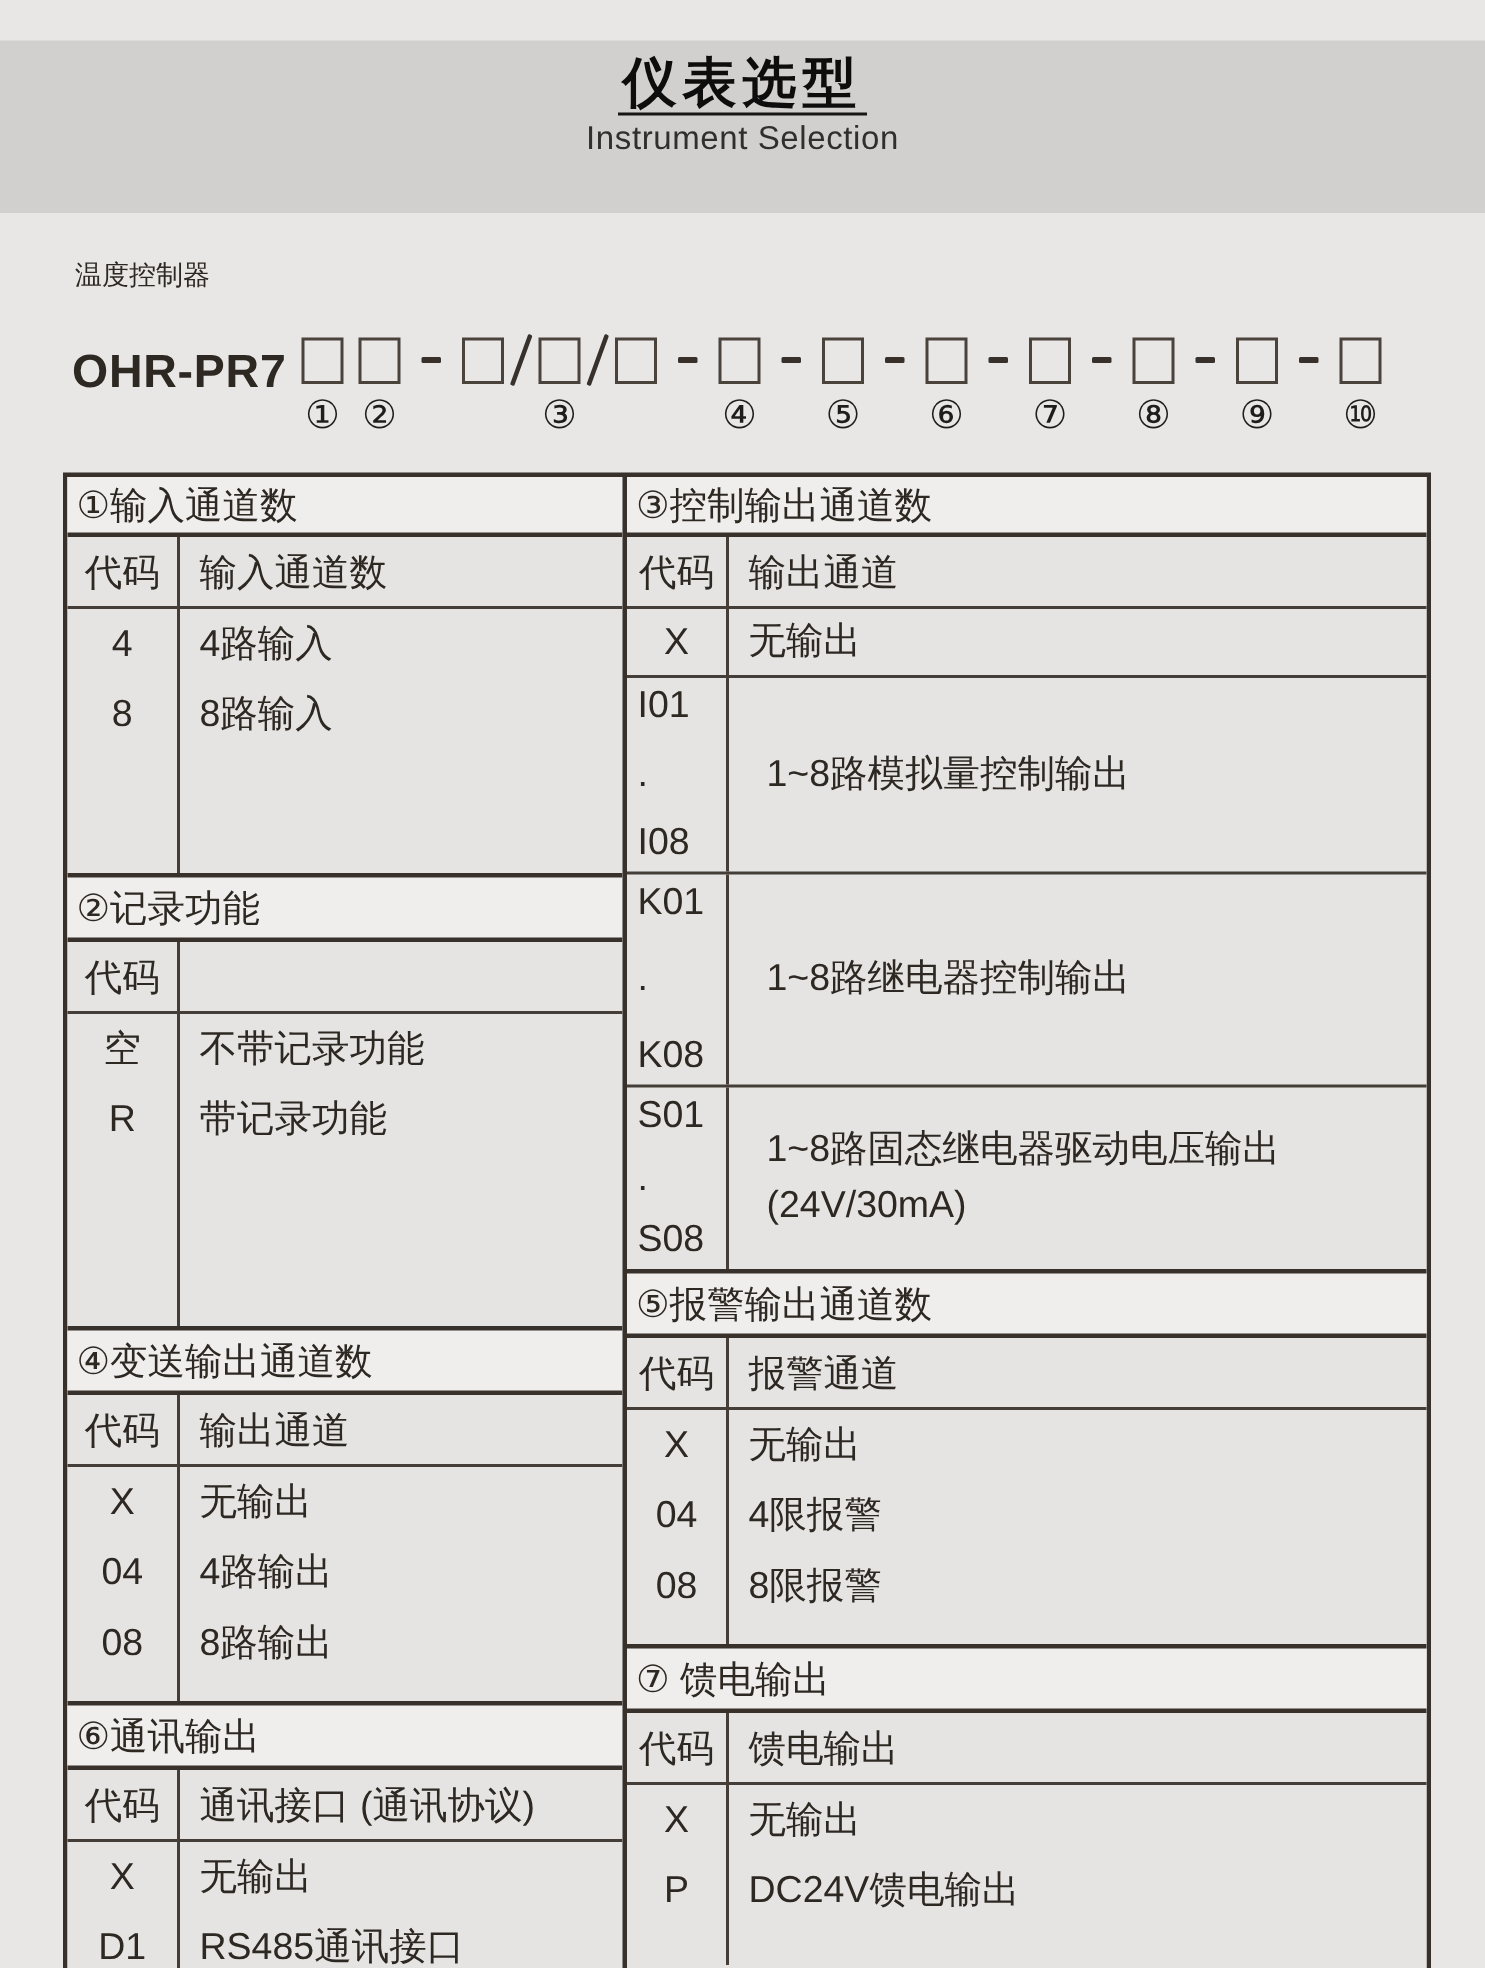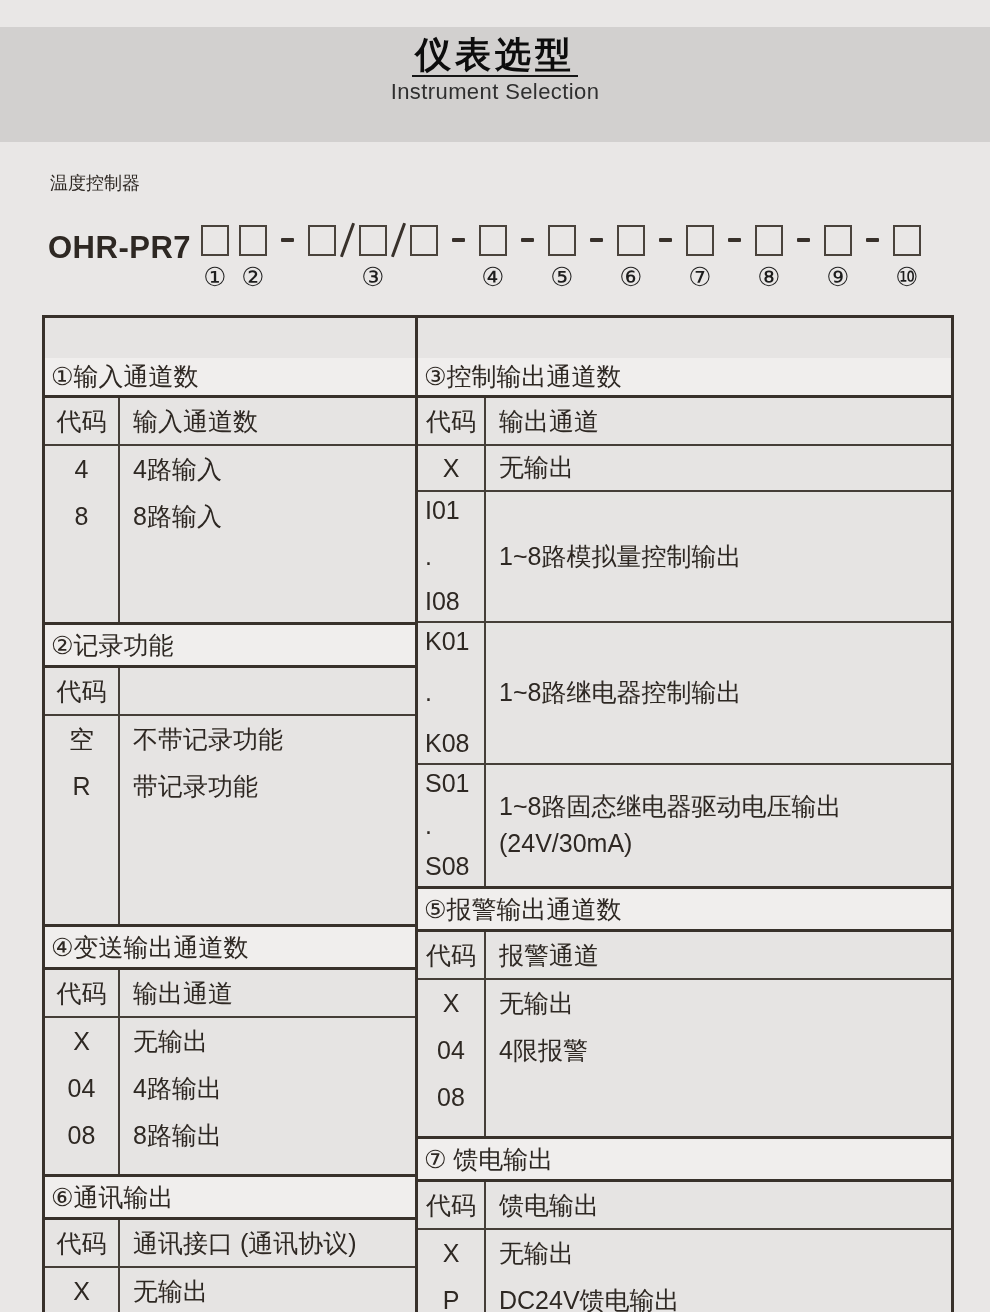--- a/index.html
+++ b/index.html
@@ -57,37 +57,37 @@
     font-size:25px;
   }
   .tcol{background:var(--cell-bg);}
   .tcol-right{border-left:3px solid var(--border);}
   .sec-title{
     height:46px;background:var(--sechead-bg);
     border-top:3px solid var(--border);border-bottom:3px solid var(--border);
     display:flex;align-items:center;padding-left:6px;
     font-size:25px;
   }
-  .tcol > .sec:first-child .sec-title{border-top:0;height:40px;margin-top:40px;}
+  .tcol > .sec:first-child .sec-title{border-top:0;height:40px;}
   .hrow{display:flex;height:48px;border-bottom:2px solid var(--line);}
   .hcode{width:75px;border-right:2px solid var(--line);display:flex;align-items:center;justify-content:center;}
   .tcol-right .hcode{width:68px;}
   .hdesc{flex:1;display:flex;align-items:center;padding-left:13px;}
   .body{display:flex;}
   .code-col{width:75px;border-right:2px solid var(--line);text-align:center;}
   .tcol-right .code-col{width:68px;}
   .desc-col{flex:1;padding-left:13px;}
   .body .code-col > div,.body .desc-col > div{line-height:47px;}
   .bh176{height:176px;}
   .bh208{height:208px;}
   .bh156{height:156px;}
   .bh120{height:120px;}
   
   .brow{display:flex;}
-  .brow + .brow{border-top:2px solid var(--line);}
+  .brow + .brow{border-top:2px solid var(--line);gap:12px;}
   .rh44{height:44px;}
   .rh131{height:131px;}
   .rh142{height:142px;}
   .rh153{height:123px;}
   .brow .code-col.center{display:flex;align-items:center;justify-content:center;}
   .brow .code-col.stack{
     display:flex;flex-direction:column;justify-content:space-between;
     align-items:flex-start;text-align:left;padding:3px 0 5px 7px;line-height:1.2;
   }
   .brow .desc-col{display:flex;flex-direction:column;justify-content:center;row-gap:3px;line-height:1.35;}
@@ -297,20 +297,21 @@
       </div>
       <div class="body bh156">
         <div class="code-col">
           <div>X</div>
           <div>04</div>
           <div>08</div>
         </div>
         <div class="desc-col">
           <div>无输出</div>
           <div>4限报警</div>
+          <div>8限报警</div>
         </div>
       </div>
     </section>
 
     <section class="sec">
       <div class="sec-title">⑦ 馈电输出</div>
       <div class="hrow">
         <div class="hcode">代码</div>
         <div class="hdesc">馈电输出</div>
       </div>

